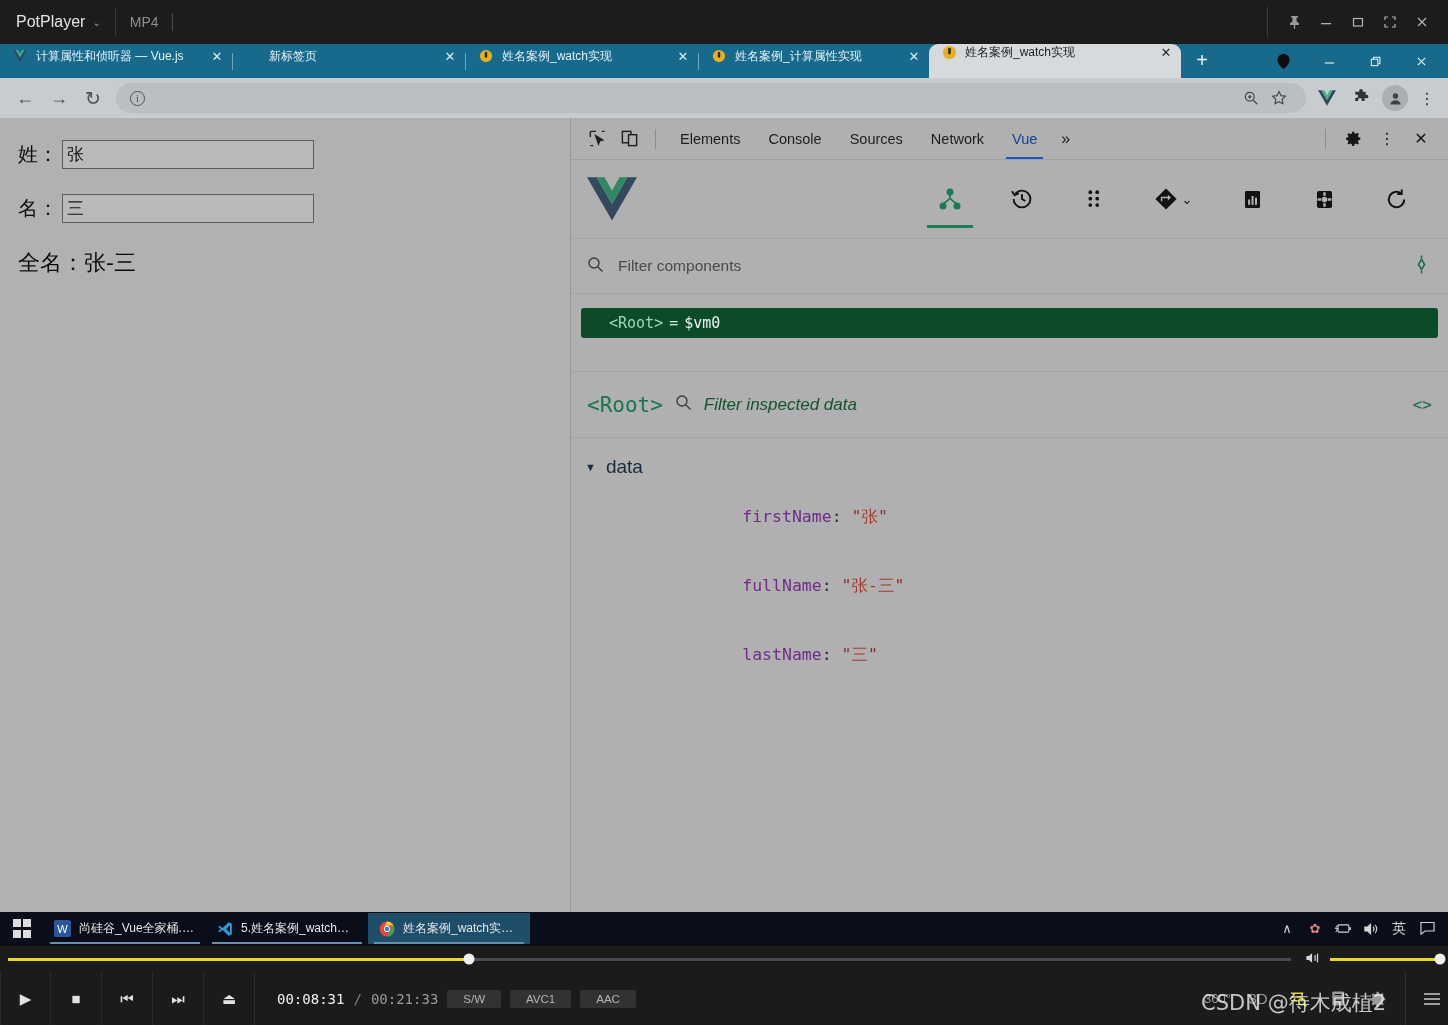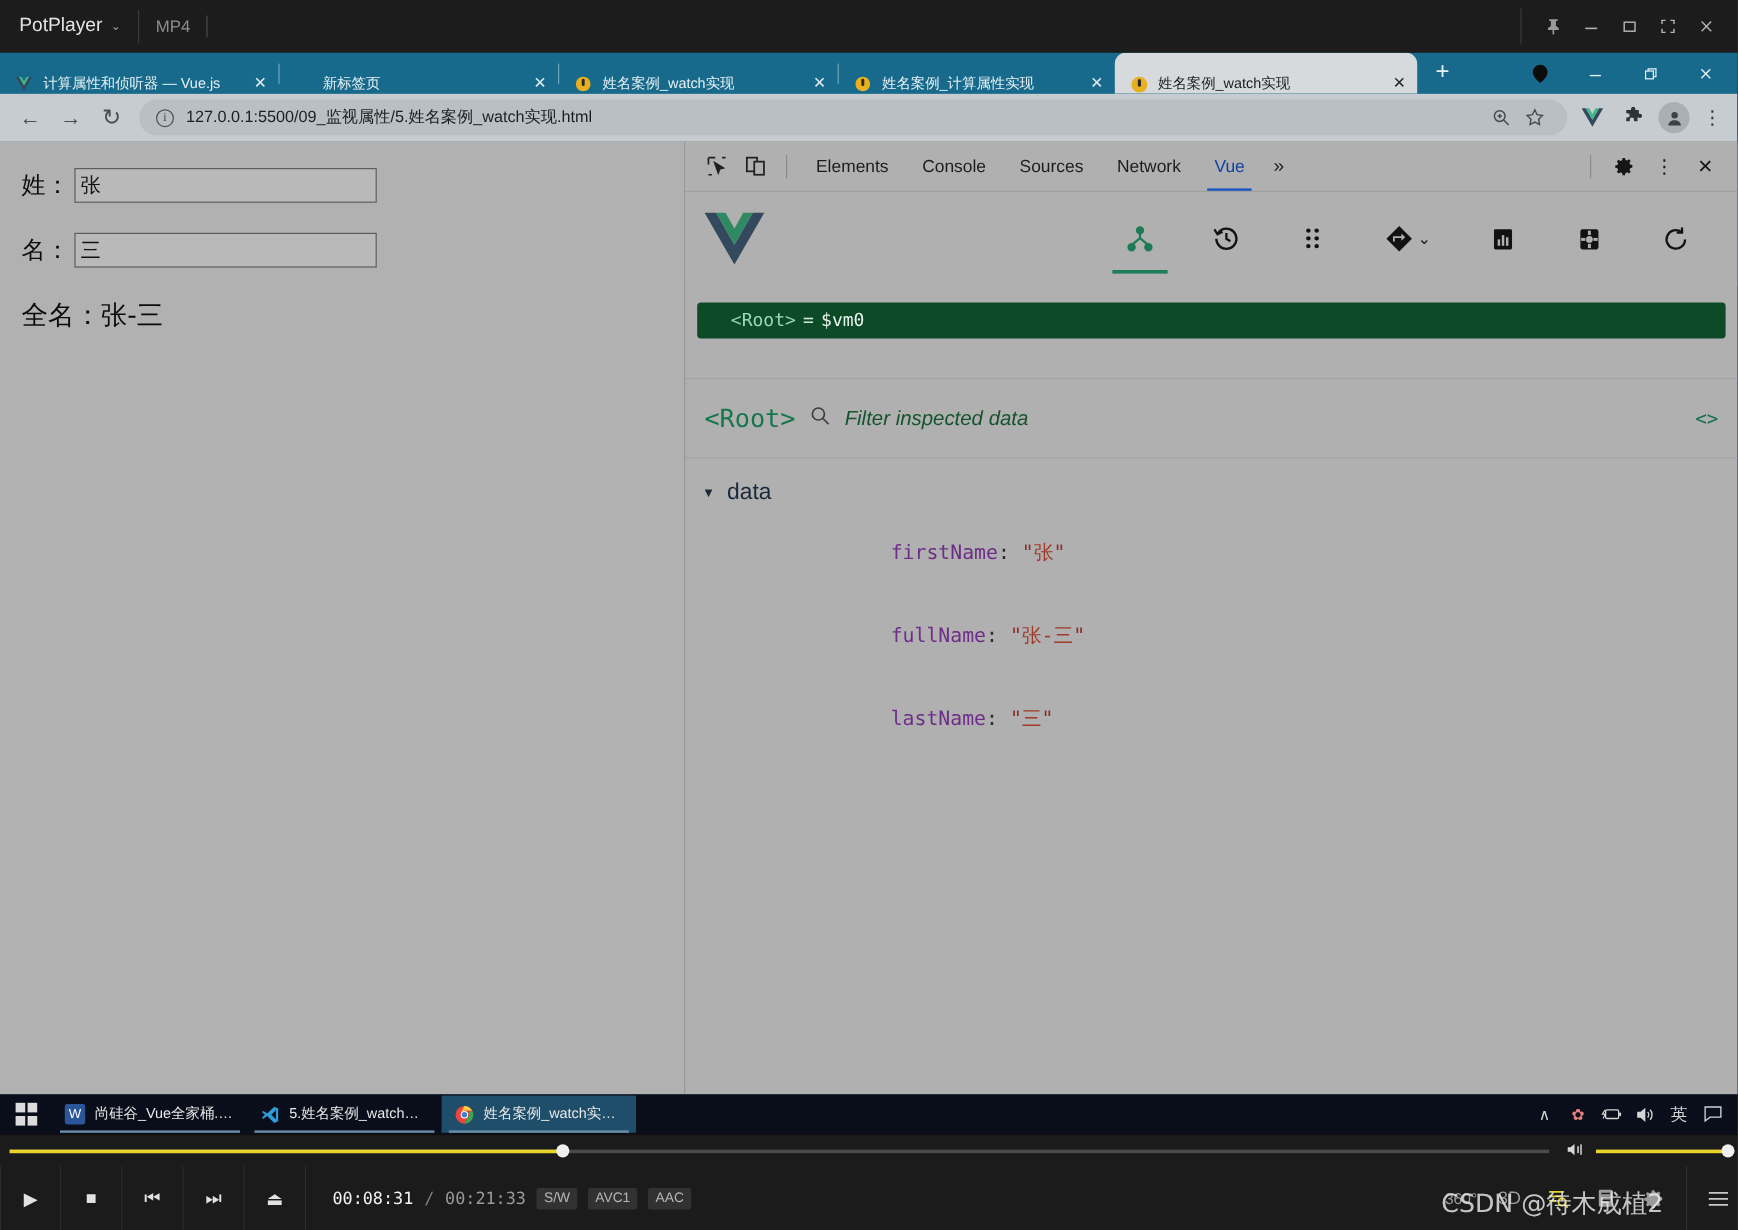--- a/index.html
+++ b/index.html
@@ -38,21 +38,21 @@
   
   .chrome {
     position: absolute; left: 0; top: 44px; width: 1448px; height: 868px;
     background: #1e6f8e; overflow: hidden;
   }
   .tabstrip {
     position: relative; width: 100%; height: 34px;
     background: #176a8b; display: flex; align-items: flex-end;
   }
   .tab {
-    position: relative; height: 30px; display: flex; align-items: flex-end;
+    position: relative; height: 30px; display: flex; align-items: flex-start;
     padding: 0 6px 0 12px; min-width: 0; gap: 8px;
     color: #e6f1f5; font-size: 12px;
   }
   .tab.inactive { width: 232px; }
   .tab.inactive.narrow { width: 230px; }
   .tab.active {
     width: 252px; height: 34px; background: #d6dadd;
     color: #1d1d1d; border-radius: 9px 9px 0 0;
   }
   .tab .favicon {
@@ -274,21 +274,21 @@
     width: 51px; height: 53px; display: flex; align-items: center; justify-content: center;
     color: #e2e2e2; font-size: 15px; border-right: 1px solid #2b2b2b;
   }
   .ctrl-btn:first-child { border-left: 1px solid #2b2b2b; }
   .time-box { display: flex; align-items: center; gap: 9px; padding-left: 22px;
     font-family: "DejaVu Sans Mono", "Liberation Mono", monospace; }
   .time-cur { color: #f2f2f2; font-size: 14px; font-weight: normal; }
   .time-slash { color: #7e7e7e; font-size: 14px; }
   .time-tot { color: #9a9a9a; font-size: 14px; }
   .codec {
-    background: #323232; color: #b5b5b5; font-size: 11.5px; padding: 3px 6px; border-radius: 2px;
+    background: #323232; color: #b5b5b5; font-size: 11.5px; padding: 3px 16px; border-radius: 2px;
     font-family: "Liberation Sans", sans-serif;
   }
   .ctrl-right { margin-left: auto; display: flex; align-items: center; gap: 14px; padding-right: 6px;
     position: relative; }
   .cr-ic { color: #9b9b9b; font-size: 13px; display: flex; align-items: center; justify-content: center;
     min-width: 26px; }
   .cr-ic.yellow { color: #e8d52a; }
   .cr-last { border-left: 1px solid #2f2f2f; padding-left: 16px; height: 53px;
     display: flex; align-items: center; color: #c9c9c9; font-size: 17px; }
   .watermark {
@@ -423,21 +423,20 @@
         </div>
       </div>
     </div>
 
     <div class="omnibox-row">
       <div class="nav-btn">←</div>
       <div class="nav-btn">→</div>
       <div class="nav-btn reload">↻</div>
       <div class="omnibox">
         <span class="omni-info">i</span>
-        <span class="omni-url">127.0.0.1:5500/09_监视属性/5.姓名案例_watch实现.html</span>
         <span class="omni-right">
           <span class="oi">
             <svg width="16" height="16" viewBox="0 0 18 18" fill="none" stroke="#44494c" stroke-width="1.4">
                 <circle cx="7.6" cy="7.6" r="5"></circle>
                 <path d="M11.3 11.3L16 16M5.6 7.6h4M7.6 5.6v4"></path>
               </svg>
           </span>
           <span class="oi">
             <svg width="16" height="16" viewBox="0 0 18 18" fill="none" stroke="#44494c" stroke-width="1.3">
                 <path d="M9 1.8l2.2 4.5 5 .7-3.6 3.5.85 5-4.45-2.35L4.55 15.5l.85-5L1.8 7l5-.7z"></path>
@@ -577,20 +576,35 @@
             </div>
             <div class="vue-tab">
               <svg width="25" height="25" viewBox="0 0 26 26" fill="none" stroke="#121212" stroke-width="2">
                 <path d="M21 13a8 8 0 11-3.1-6.3"></path>
                   <path d="M18.4 2.6v4.6h-4.6"></path>
               </svg>
             </div>
           </div>
         </div>
 
+        <div class="vue-filter">
+          <span>
+            <svg width="17" height="17" viewBox="0 0 18 18" fill="none" stroke="#3e3e3e" stroke-width="1.5">
+                <circle cx="7.4" cy="7.4" r="5.3"></circle>
+                <path d="M11.4 11.4L16.4 16.4"></path>
+              </svg>
+          </span>
+          <span class="ph">Filter components</span>
+          <span class="right-ic">
+            <svg width="21" height="21" viewBox="0 0 22 22" fill="none" stroke="#14704c" stroke-width="1.6">
+              <path d="M11 5.5l3.2 5.5L11 16.5 7.8 11z"></path>
+                <path d="M11 1.5v2.6M11 17.9v2.6"></path>
+            </svg>
+          </span>
+        </div>
 
         <div class="tree-area">
           <div class="root-node">
             <span class="gt">&lt;Root&gt;</span>
             <span class="eq">=</span>
             <span class="vm">$vm0</span>
           </div>
         </div>
         <div class="tree-spacer"></div>
 

